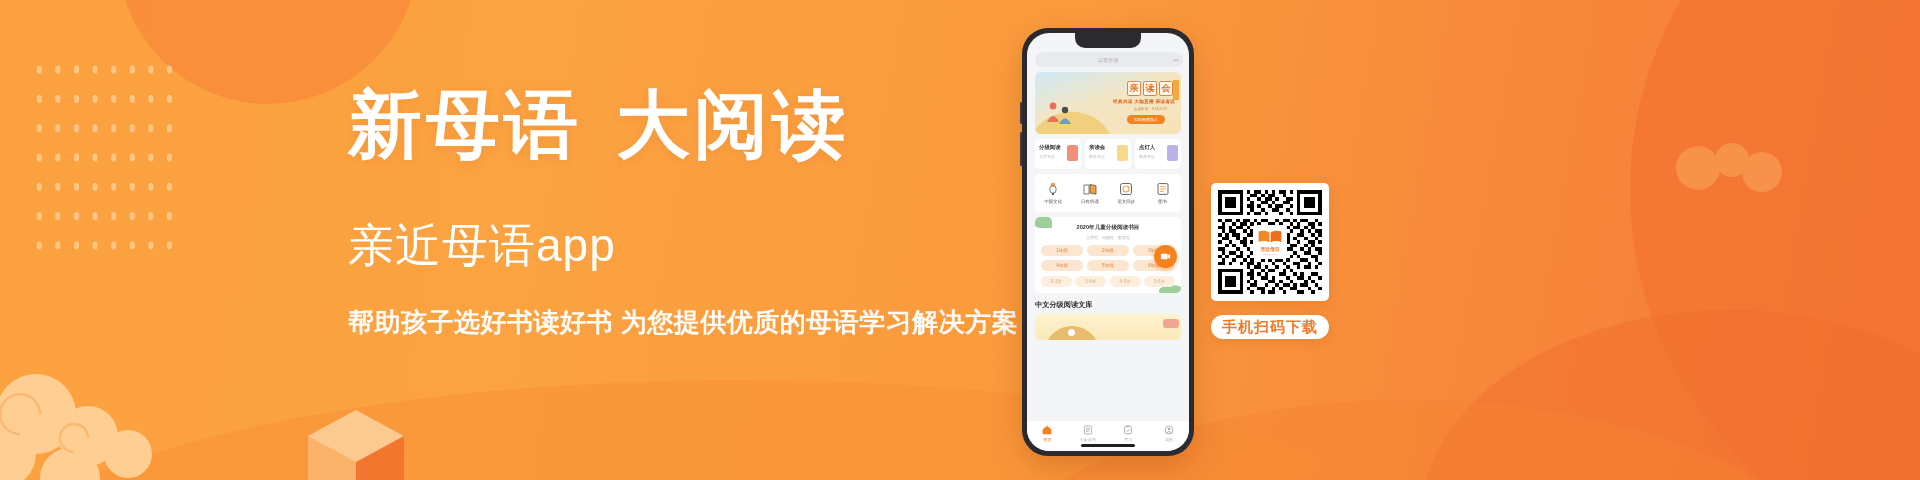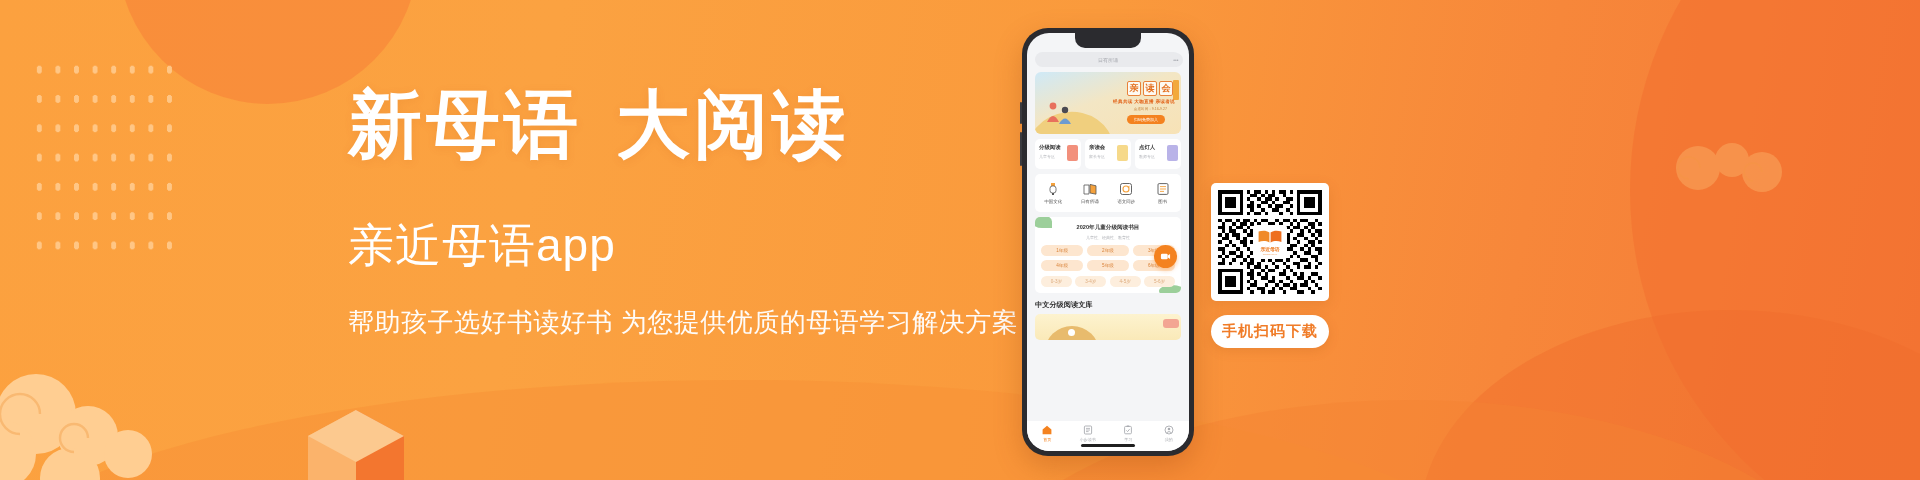--- a/index.html
+++ b/index.html
@@ -81,21 +81,21 @@
 
   .subtitle {
     margin-top:48px;
     font-size:46px; color:#fff;
     font-weight:400; letter-spacing:1px;
     white-space:nowrap;
   }
   .tagline {
     margin-top:28px;
     font-size:26px; color:#fff;
-    font-weight:400; letter-spacing:.5px;
+    font-weight:700; letter-spacing:.5px;
     white-space:nowrap;
     opacity:.97;
   }
 
   
   .phone {
     position:absolute; left:1022px; top:28px;
     width:172px; height:428px;
     border-radius:26px;
     background:#2b2b2f;
@@ -303,21 +303,21 @@
     gap:1px; padding:2px;
   }
   .qr-logo .bk { width:26px; height:16px; }
   .qr-logo .nm {
     font-size:5px; color:#ee7c23; font-weight:700;
     font-family:"Liberation Serif", serif; letter-spacing:-.2px;
   }
   .qr-logo .py { font-size:2.4px; color:#f0a060; letter-spacing:-.1px; }
 
   .dlbtn {
-    margin:14px auto 0; width:118px; height:33px;
+    margin:14px auto 0; width:118px; height:24px;
     background:#fff; border-radius:17px;
     display:flex; align-items:center; justify-content:center;
     color:#f07c28; font-size:15px; font-weight:700;
     letter-spacing:1px;
     box-shadow:0 3px 12px rgba(160,70,15,.16);
   }
 </style>
 </head>
 <body>
 

